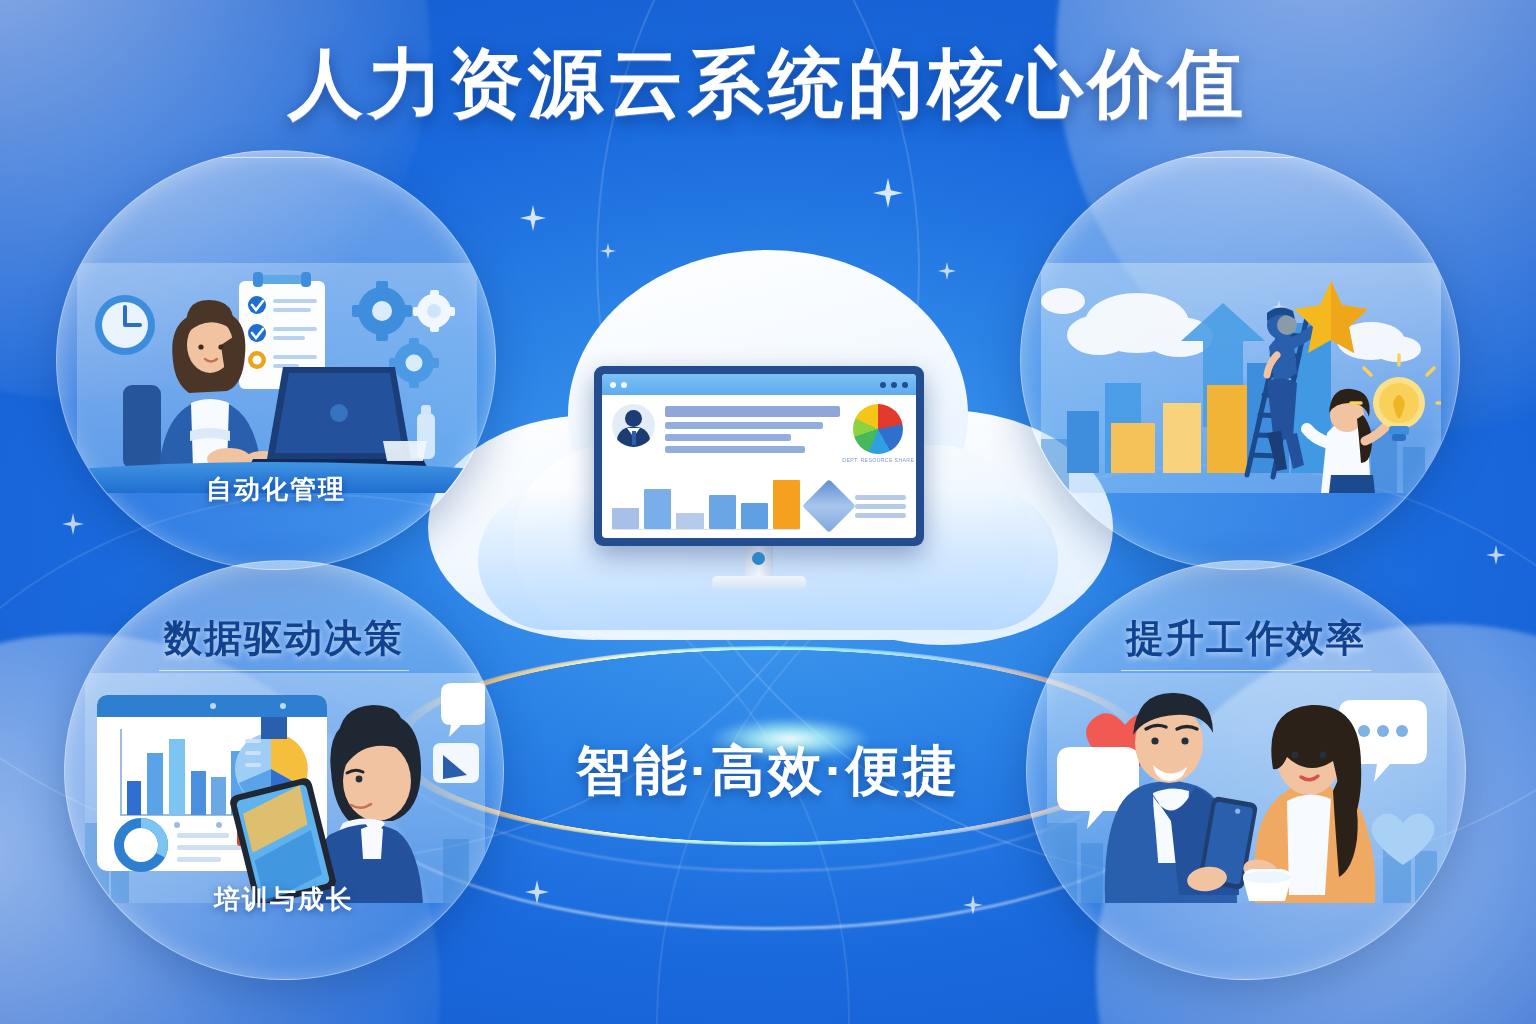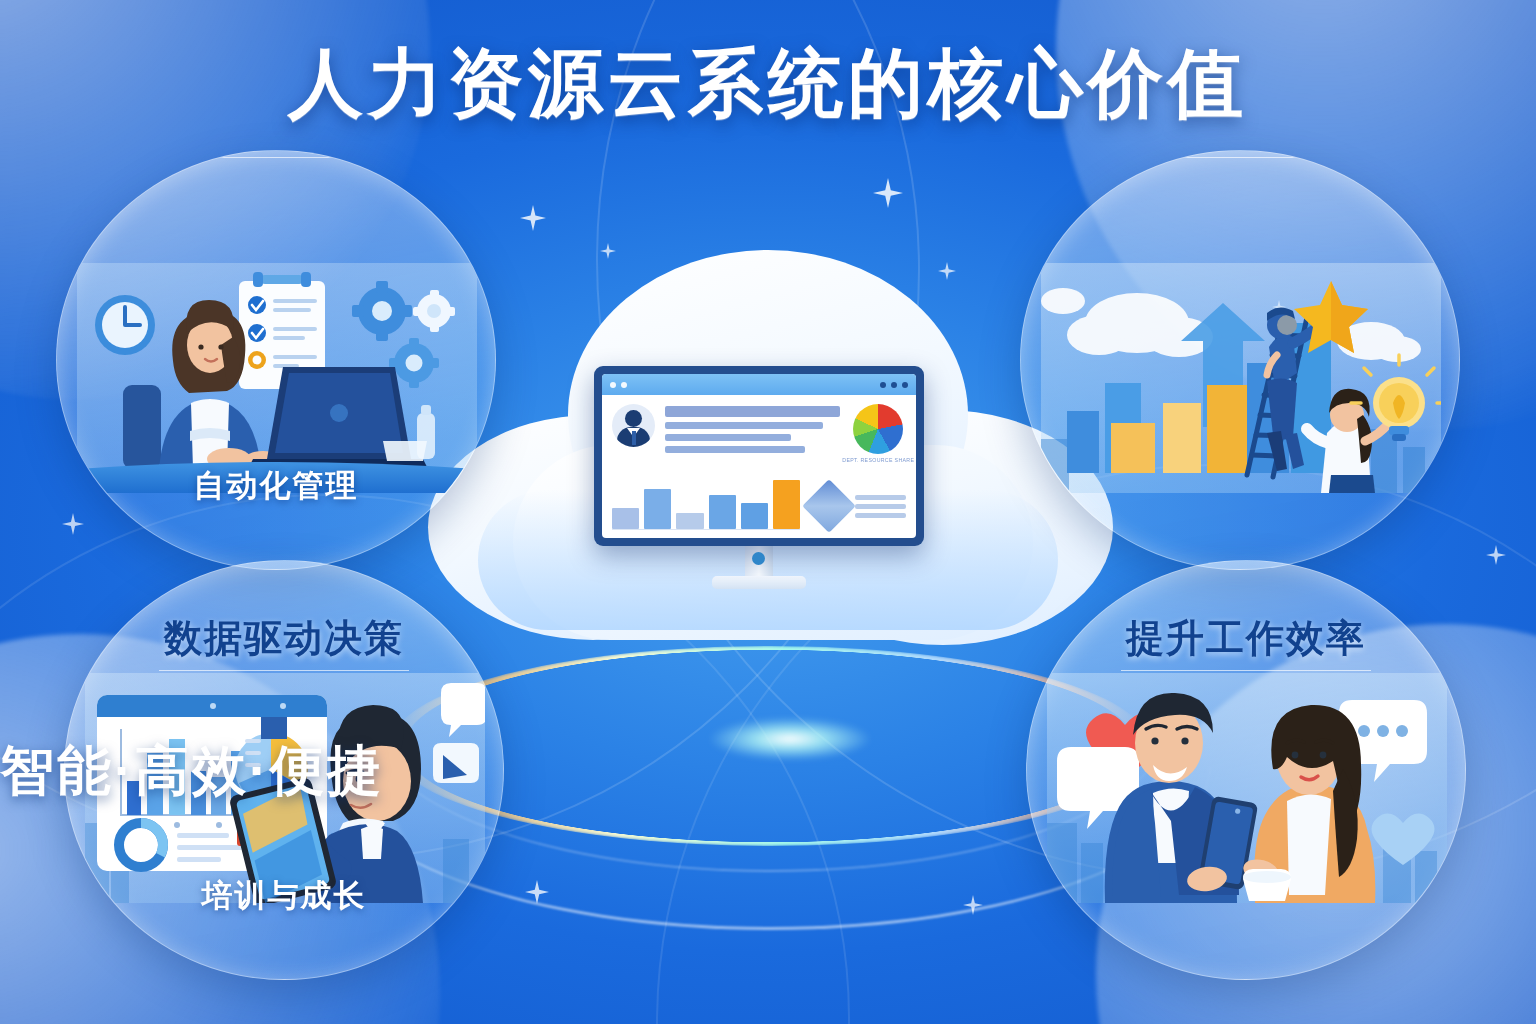--- a/index.html
+++ b/index.html
@@ -145,21 +145,21 @@
   .gem-block{ width:96px; flex:0 0 auto; display:flex; align-items:center; gap:7px; padding-bottom:5px; }
   .gem{ width:38px; height:38px; transform:rotate(45deg); background:linear-gradient(135deg,#5f8bd4 0%,#a8c6ec 50%,#7fa7de 100%); border-radius:3px; }
   .gem-lines{ flex:1; display:flex; flex-direction:column; gap:4px; }
   .gem-lines .ln{ height:5px; background:#b7cbe9; }
   #monitor .neck{ position:absolute; left:151px; top:180px; width:28px; height:34px; background:linear-gradient(90deg,#dfe9f6,#f7fbff,#cfdeef); }
   #monitor .base{ position:absolute; left:118px; top:210px; width:94px; height:13px; border-radius:5px; background:linear-gradient(180deg,#f4f9ff,#d3e2f3); }
   #monitor .cam{ position:absolute; left:158px; top:186px; width:13px; height:13px; border-radius:50%; background:#2f86c9; }
 
   
   #tagline{
-    position:absolute; left:0; top:735px; width:1536px; text-align:left; z-index:22;
+    position:absolute; left:0; top:735px; width:1536px; text-align:center; z-index:22;
   }
   #tagline .tag-text{
     font-size:54px; font-weight:700; color:#ffffff; letter-spacing:3px;
     text-shadow:0 4px 12px rgba(8,45,115,.55);
   }
 
   
   .bubble{
     position:absolute; z-index:18;
     border-radius:50%;
@@ -178,21 +178,21 @@
   .bubble-title{
     margin-top:52px;
     font-size:38px; font-weight:700; color:#11428f;
     letter-spacing:2px;
     text-shadow:0 2px 6px rgba(255,255,255,.6);
     white-space:nowrap;
   }
   .bubble-rule{ width:250px; height:1px; background:rgba(255,255,255,.65); margin-top:6px; }
   .bubble-sub{
     position:absolute; bottom:62px; left:0; width:100%;
-    text-align:center; font-size:31px; font-weight:700; color:#ffffff;
+    text-align:center; font-size:26px; font-weight:700; color:#ffffff;
     letter-spacing:2px; text-shadow:0 2px 7px rgba(8,45,115,.55);
     white-space:nowrap;
   }
   .illus{ position:absolute; left:20px; top:112px; width:400px; height:230px; }
   .illus svg{ display:block; width:100%; height:100%; }
 </style>
 </head>
 <body>
 
 <div id="stage">

